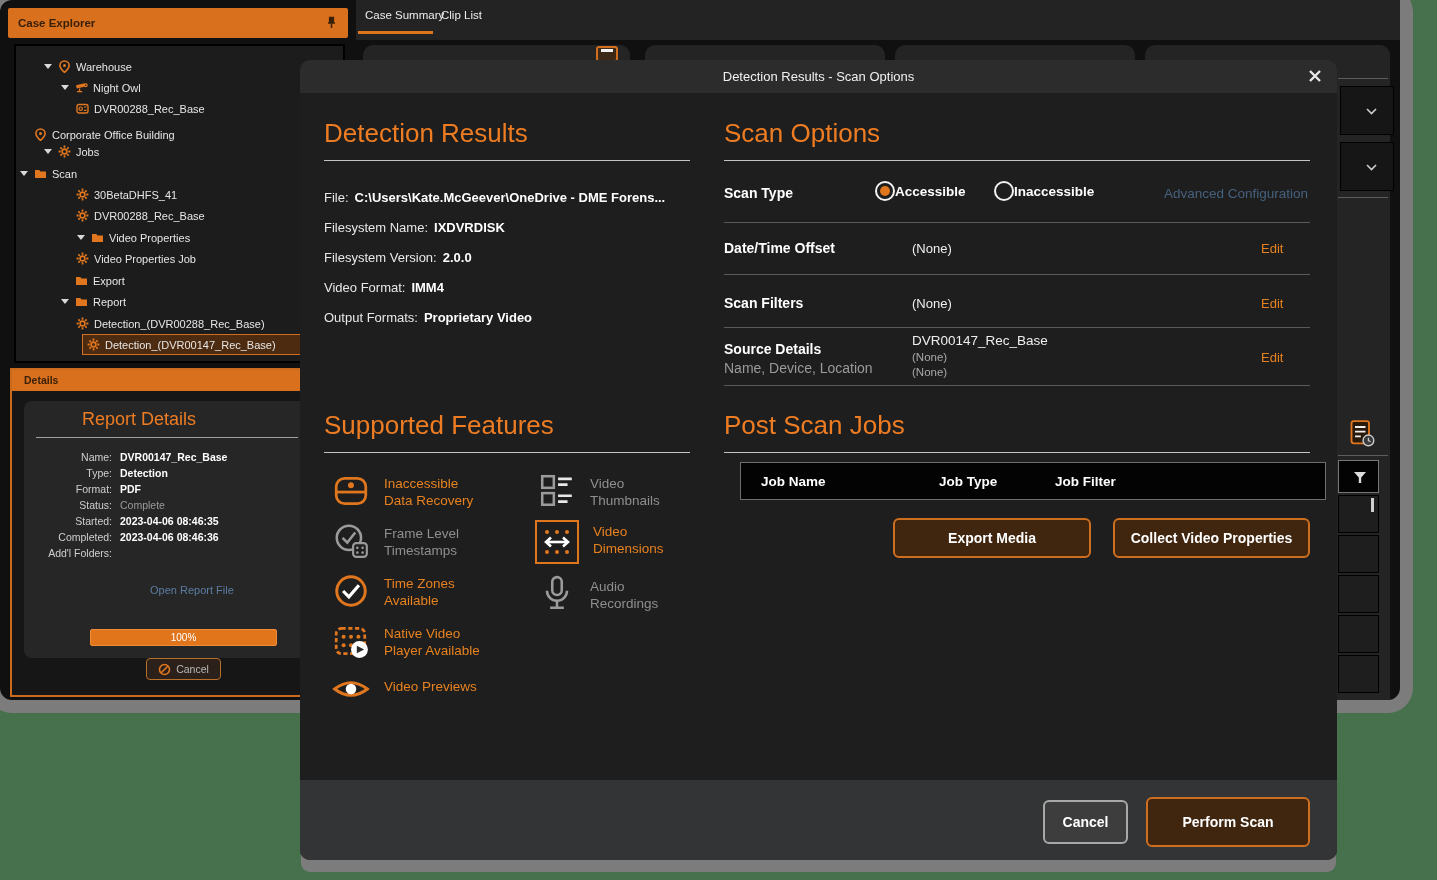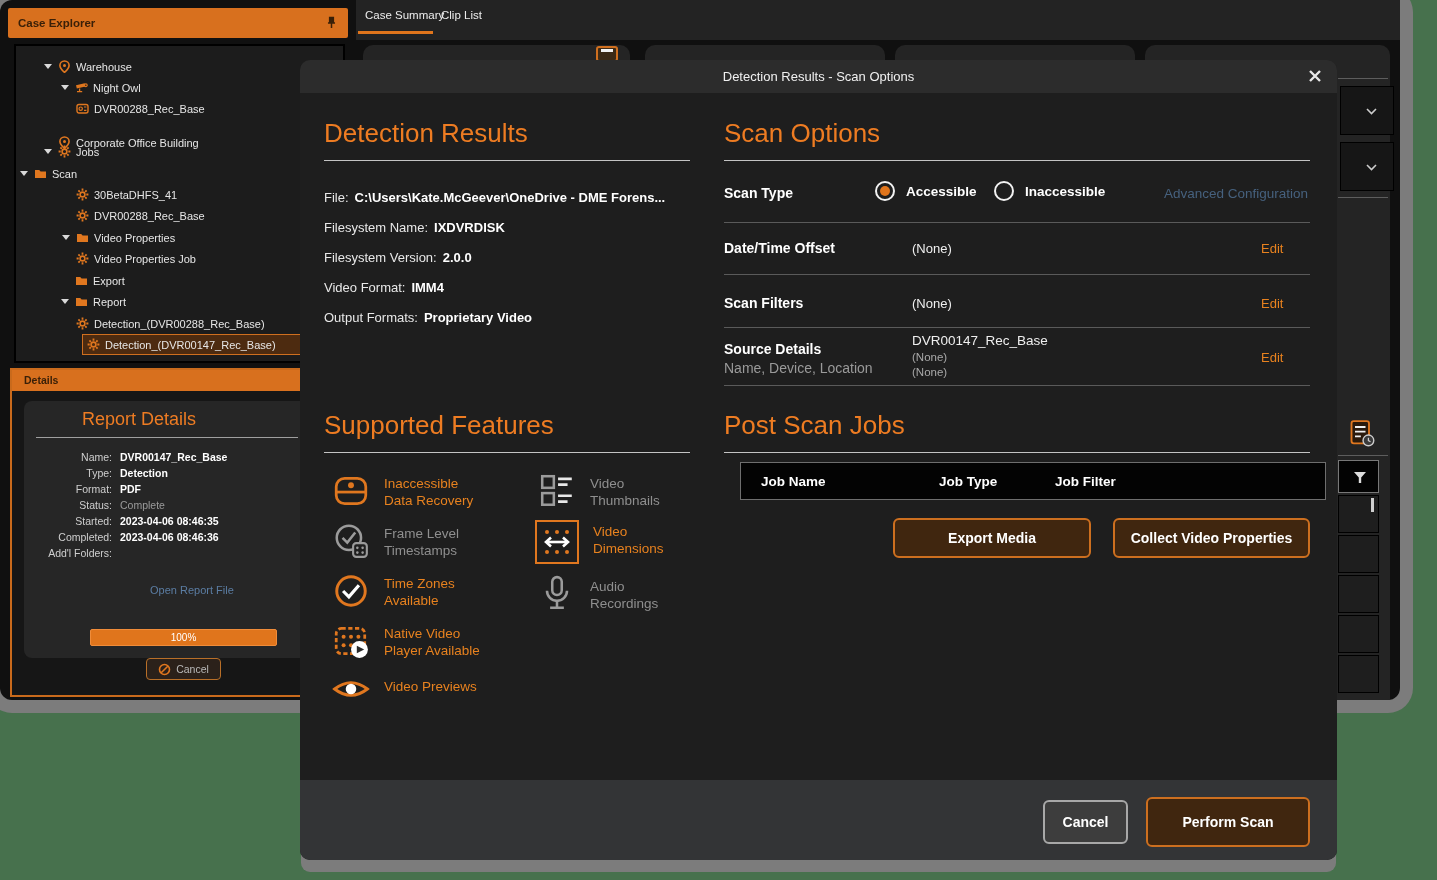--- a/index.html
+++ b/index.html
@@ -82,21 +82,21 @@
   .feat.on .ftext { color:#e8821f; }
   .feat.off .ftext { color:#8f8f8f; }
   .feat-boxbig { width:44px; height:44px; border:2.5px solid #e0771f; display:flex; align-items:center; justify-content:center; }
 
   .so-label { font-weight:bold; color:#fff; font-size:14px; }
   .so-sub { color:#9a9a9a; font-size:14px; }
   .so-value { color:#efefef; font-size:13px; }
   .so-muted { color:#a9a9a9; font-size:11.5px; }
   .edit-link { color:#e8821f; font-size:13px; }
   .adv-link { color:#46617e; font-size:13.5px; }
-  .radio { display:inline-flex; align-items:center; gap:11px; }
+  .radio { display:inline-flex; align-items:center; gap:0; }
   .radio .ring { width:20px; height:20px; border:2px solid #f2f2f2; border-radius:50%; background:#1e1e1e; position:relative; }
   .radio.sel .ring::after { content:""; position:absolute; left:3px; top:3px; width:10px; height:10px; border-radius:50%; background:#e0751c; }
   .radio .rl { color:#fff; font-size:13.5px; font-weight:bold; }
 
   .jobs-header { position:absolute; background:#030303; border:1px solid #6e6e6e; display:flex; align-items:center; }
   .jobs-col { font-weight:bold; color:#fff; font-size:13.5px; position:absolute; }
 
   .btn-orange { position:absolute; background:#40260f; border:2px solid #cd6f1f; border-radius:6px;
     color:#fff; font-size:14px; font-weight:bold; display:flex; align-items:center; justify-content:center; cursor:pointer; }
   .btn-gray { position:absolute; background:#3d3d3d; border:2px solid #a8a8a8; border-radius:6px;
@@ -173,21 +173,21 @@
         <span class="lbl">Night Owl</span>
       </div>
       <div class="trow" style="top:52px; padding-left:58px">
         <span class="slot">
             <svg width="13" height="13">
               <use href="#i-media13"></use>
             </svg>
           </span>
         <span class="lbl">DVR00288_Rec_Base</span>
       </div>
-      <div class="trow" style="top:86px; padding-left:24px">
+      <div class="trow" style="top:78px; ">
         <span class="slot"></span>
         <span class="slot">
             <svg width="13" height="13">
               <use href="#i-pin13"></use>
             </svg>
           </span>
         <span class="lbl">Corporate Office Building</span>
       </div>
       <div class="trow" style="top:95px; padding-left:24px">
         <span class="slot">
@@ -224,21 +224,21 @@
         <span class="lbl">30BetaDHFS_41</span>
       </div>
       <div class="trow" style="top:159px; padding-left:58px">
         <span class="slot">
             <svg width="13" height="13">
               <use href="#i-gear13"></use>
             </svg>
           </span>
         <span class="lbl">DVR00288_Rec_Base</span>
       </div>
-      <div class="trow" style="top:181px; padding-left:42px">
+      <div class="trow" style="top:181px; padding-left:57px">
         <span class="slot">
             <svg width="10" height="7">
               <polygon points="1,1 9,1 5,6" fill="#d9d9d9"></polygon>
             </svg>
           </span>
         <span class="slot">
             <svg width="13" height="13">
               <use href="#i-folder13"></use>
             </svg>
           </span>

